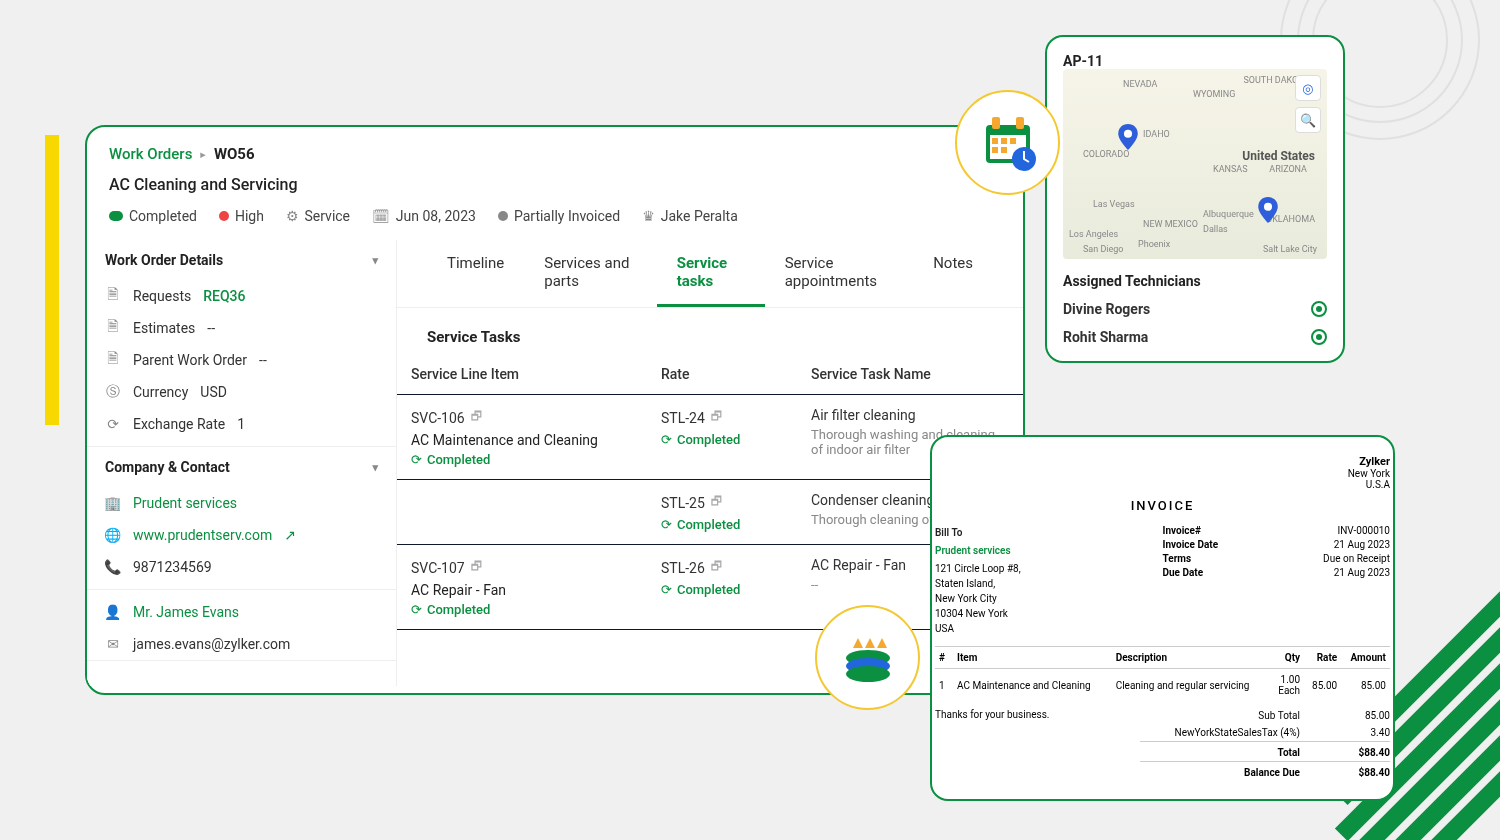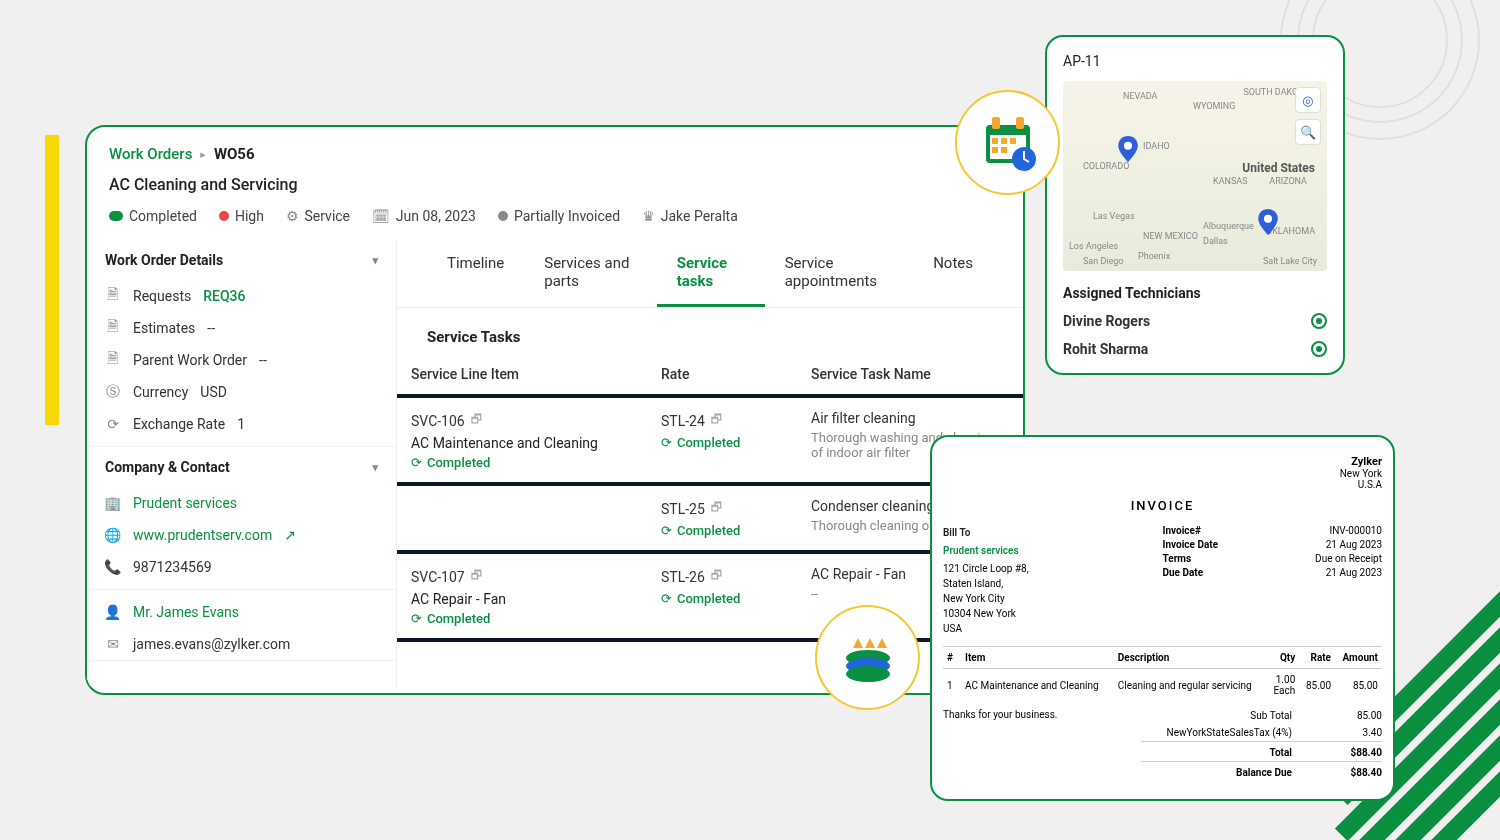--- a/index.html
+++ b/index.html
@@ -62,21 +62,21 @@
 .detail-row .val.link { color:#0a9040; font-weight:500; }
 .detail-row .val.green { color:#0a9040; }
 
 .main { flex:1; background:#fff; }
 .tabs { display:flex; border-bottom:1px solid #eee; padding: 0 30px; }
 .tab { padding: 14px 20px; font-size:15px; color:#333; cursor:pointer; }
 .tab.active { color:#0a9040; font-weight:700; border-bottom:3px solid #0a9040; }
 
 .tasks-title { padding: 20px 30px 8px; font-size:15px; font-weight:700; color:#222; }
 .task-table { width:100%; }
-.tr { display:flex; border-bottom:4px solid #0f172a; }
+.tr { display:flex; border-bottom:1px solid #0f172a; }
 .tr.head { font-weight:500; color:#333; background:#fff; }
 .td { padding: 12px 14px; font-size:14px; color:#333; }
 .td.c1 { width: 250px; }
 .td.c2 { width: 150px; }
 .td.c3 { flex:1; }
 .status { display:flex; align-items:center; gap:5px; color:#0a9040; font-size:13px; font-weight:500; margin-top:4px; }
 .subname { color:#222; margin-top:4px; }
 .subdesc { color:#888; font-size:13px; margin-top:4px; }
 .code-ico { display:inline-flex; align-items:center; gap:6px; }
 .code-ico .tiny-ico { color:#aaa; font-size:12px; }
@@ -84,21 +84,21 @@
 
 .ap-card {
   position: absolute;
   right: 155px; top: 35px;
   width: 300px;
   background:#fff;
   border:2.5px solid #0a9040;
   border-radius:18px;
   padding:16px;
 }
-.ap-title { font-size:14px; font-weight:400; color:#222; margin-bottom:12px; }
+.ap-title { font-size:14px; font-weight:700; color:#222; margin-bottom:0; }
 .map-box { width:100%; height:190px; background: linear-gradient(#f6f4e8,#e8ebdc); border-radius:4px; position:relative; overflow:hidden; font-size:9px; color:#888; }
 .map-label { position:absolute; }
 .map-us { position:absolute; right:12px; top:80px; font-weight:700; font-size:12px; color:#555;text-align:center; }
 .map-pin { position:absolute; width:20px; height:26px; }
 .map-pin svg { width:100%; height:100%; }
 .map-controls { position:absolute; right:6px; top:6px; display:flex; flex-direction:column; gap:6px; }
 .map-btn { width:26px; height:26px; background:#fff; border:1px solid #ddd; border-radius:4px; display:flex; align-items:center; justify-content:center; font-size:13px; color:#2266dd; }
 
 .tech-head { font-size:14px; font-weight:700; margin-top:14px; color:#222; }
 .tech-row { display:flex; justify-content:space-between; align-items:center; margin-top:12px; font-size:14px; color:#333;font-weight:bold; }
@@ -106,21 +106,21 @@
 .tech-row .loc::after { content:""; position:absolute; inset:3px; background:#0a9040; border-radius:50%; }
 
 
 .invoice-card {
   position: absolute;
   right: 105px; top: 435px;
   width: 465px;
   background:#fff;
   border:2.5px solid #0a9040;
   border-radius:18px;
-  padding:18px 11px;
+  padding:18px 3px;
   font-size:10px;
 }
 .inv-head { display:flex; justify-content:flex-end; flex-direction:column; align-items:flex-end; }
 .inv-company { font-weight:700; font-size:11px; }
 .inv-title { text-align:center; font-size:13px; letter-spacing:2px; margin:8px 0 12px; font-weight:500; }
 .inv-meta { display:flex; justify-content:space-between; }
 .inv-left { width:45%; }
 .inv-right { width:50%; }
 .inv-left .lbl { font-weight:600; color:#222; }
 .inv-left .cust { color:#0a9040; font-weight:600; margin:3px 0; }

